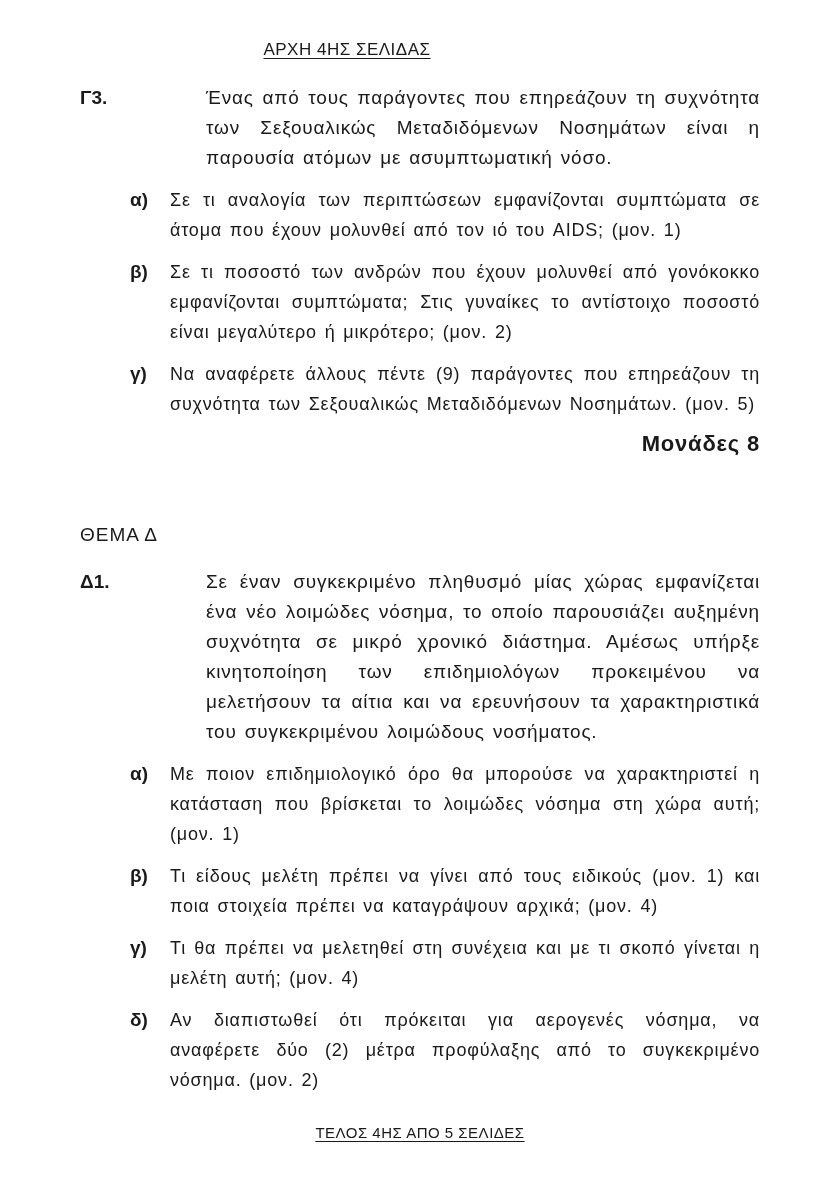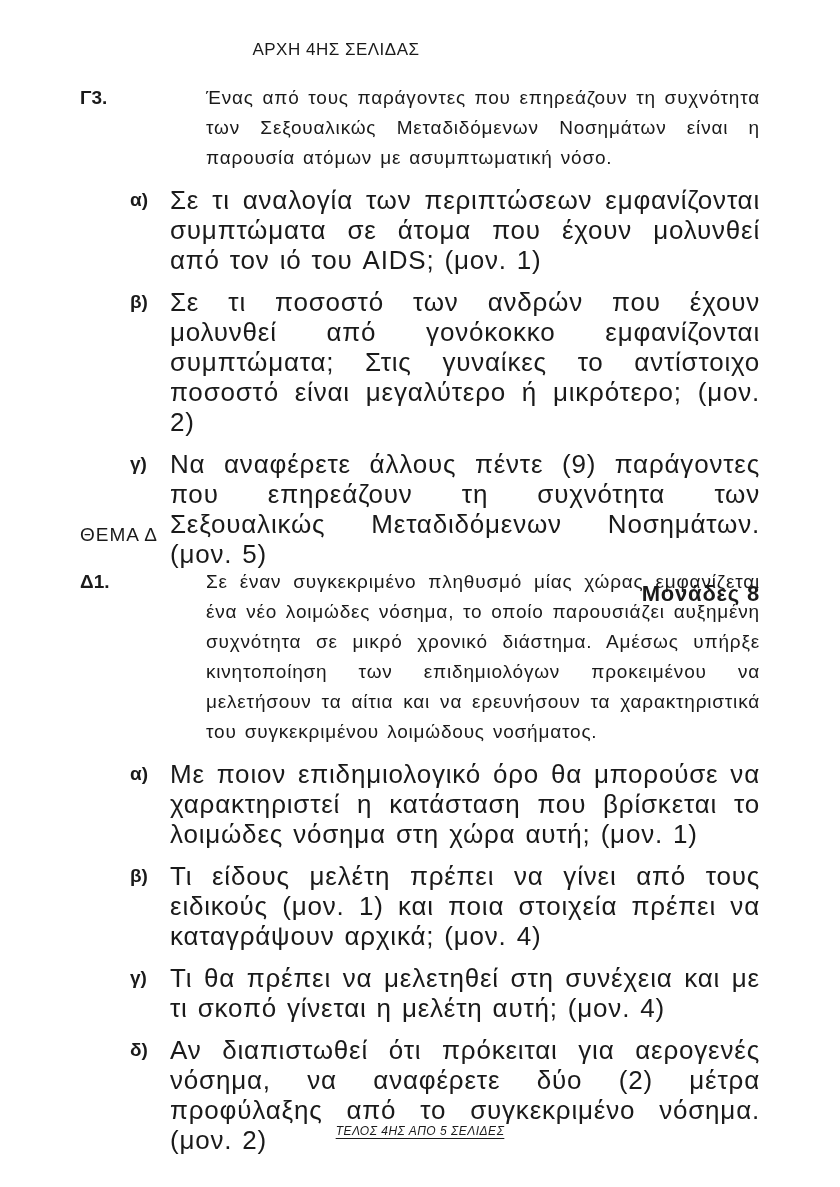--- a/index.html
+++ b/index.html
@@ -2,51 +2,50 @@
 <html><head>
 <meta charset="utf-8">
 <style>
   html, body { margin: 0; padding: 0; background: #ffffff; }
   body {
     width: 840px; height: 1187px; position: relative; overflow: hidden;
     font-family: "Liberation Sans", "DejaVu Sans", sans-serif;
     color: #1a1a1a;
   }
   .page-header {
-    position: absolute; top: 40px; left: 0; width: 672px; text-align: center;
-    font-size: 17px; letter-spacing: 0.5px; 
+    position: absolute; top: 40px; left: 11px; width: 672px; text-align: center;
+    font-size: 17px; letter-spacing: 0.5px; text-decoration: underline;
     text-underline-offset: 3px;
   }
   .block { position: absolute; left: 80px; width: 680px; }
   .q-row { display: flex; align-items: flex-start; gap: 44px; }
   .q-num { width: 50px; flex: none; font-weight: bold; font-size: 19px; line-height: 30px; }
   .q-text {
     flex: 1; font-size: 19px; line-height: 30px; text-align: justify;
     letter-spacing: 0.8px; word-spacing: 2px; margin-left: 32px;
   }
   .sub-list { margin-left: 50px; }
   .sub-row { display: flex; align-items: flex-start; margin-top: 12px; }
   .sub-label { width: 40px; flex: none; font-weight: bold; font-size: 19px; line-height: 30px; }
   .sub-text {
-    flex: 1; font-size: 26px; line-height: 30px; text-align: justify;
+    flex: 1; font-size: 18px; line-height: 30px; text-align: justify;
     letter-spacing: 0.8px; word-spacing: 2px;
   }
   .marks {
     text-align: right; font-weight: bold; font-size: 22px; line-height: 30px;
     letter-spacing: 0.8px;
   }
   .section-title {
     position: absolute; left: 80px; font-weight: normal; font-size: 19px;
     letter-spacing: 1px;
   }
   .page-footer {
     position: absolute; top: 1124px; left: 0; width: 840px; text-align: center;
-    font-size: 12px; letter-spacing: 0.5px; text-decoration: underline;
+    font-size: 15px; letter-spacing: 0.5px; text-decoration: underline;
     text-underline-offset: 3px;
-    font-style: italic;
   }
 </style>
 </head>
 <body>
 
 <div class="page-header">ΑΡΧΗ 4ΗΣ ΣΕΛΙΔΑΣ</div>
 
 <div class="block" style="top:83px;">
   <div class="q-row">
     <span class="q-num">Γ3.</span>

